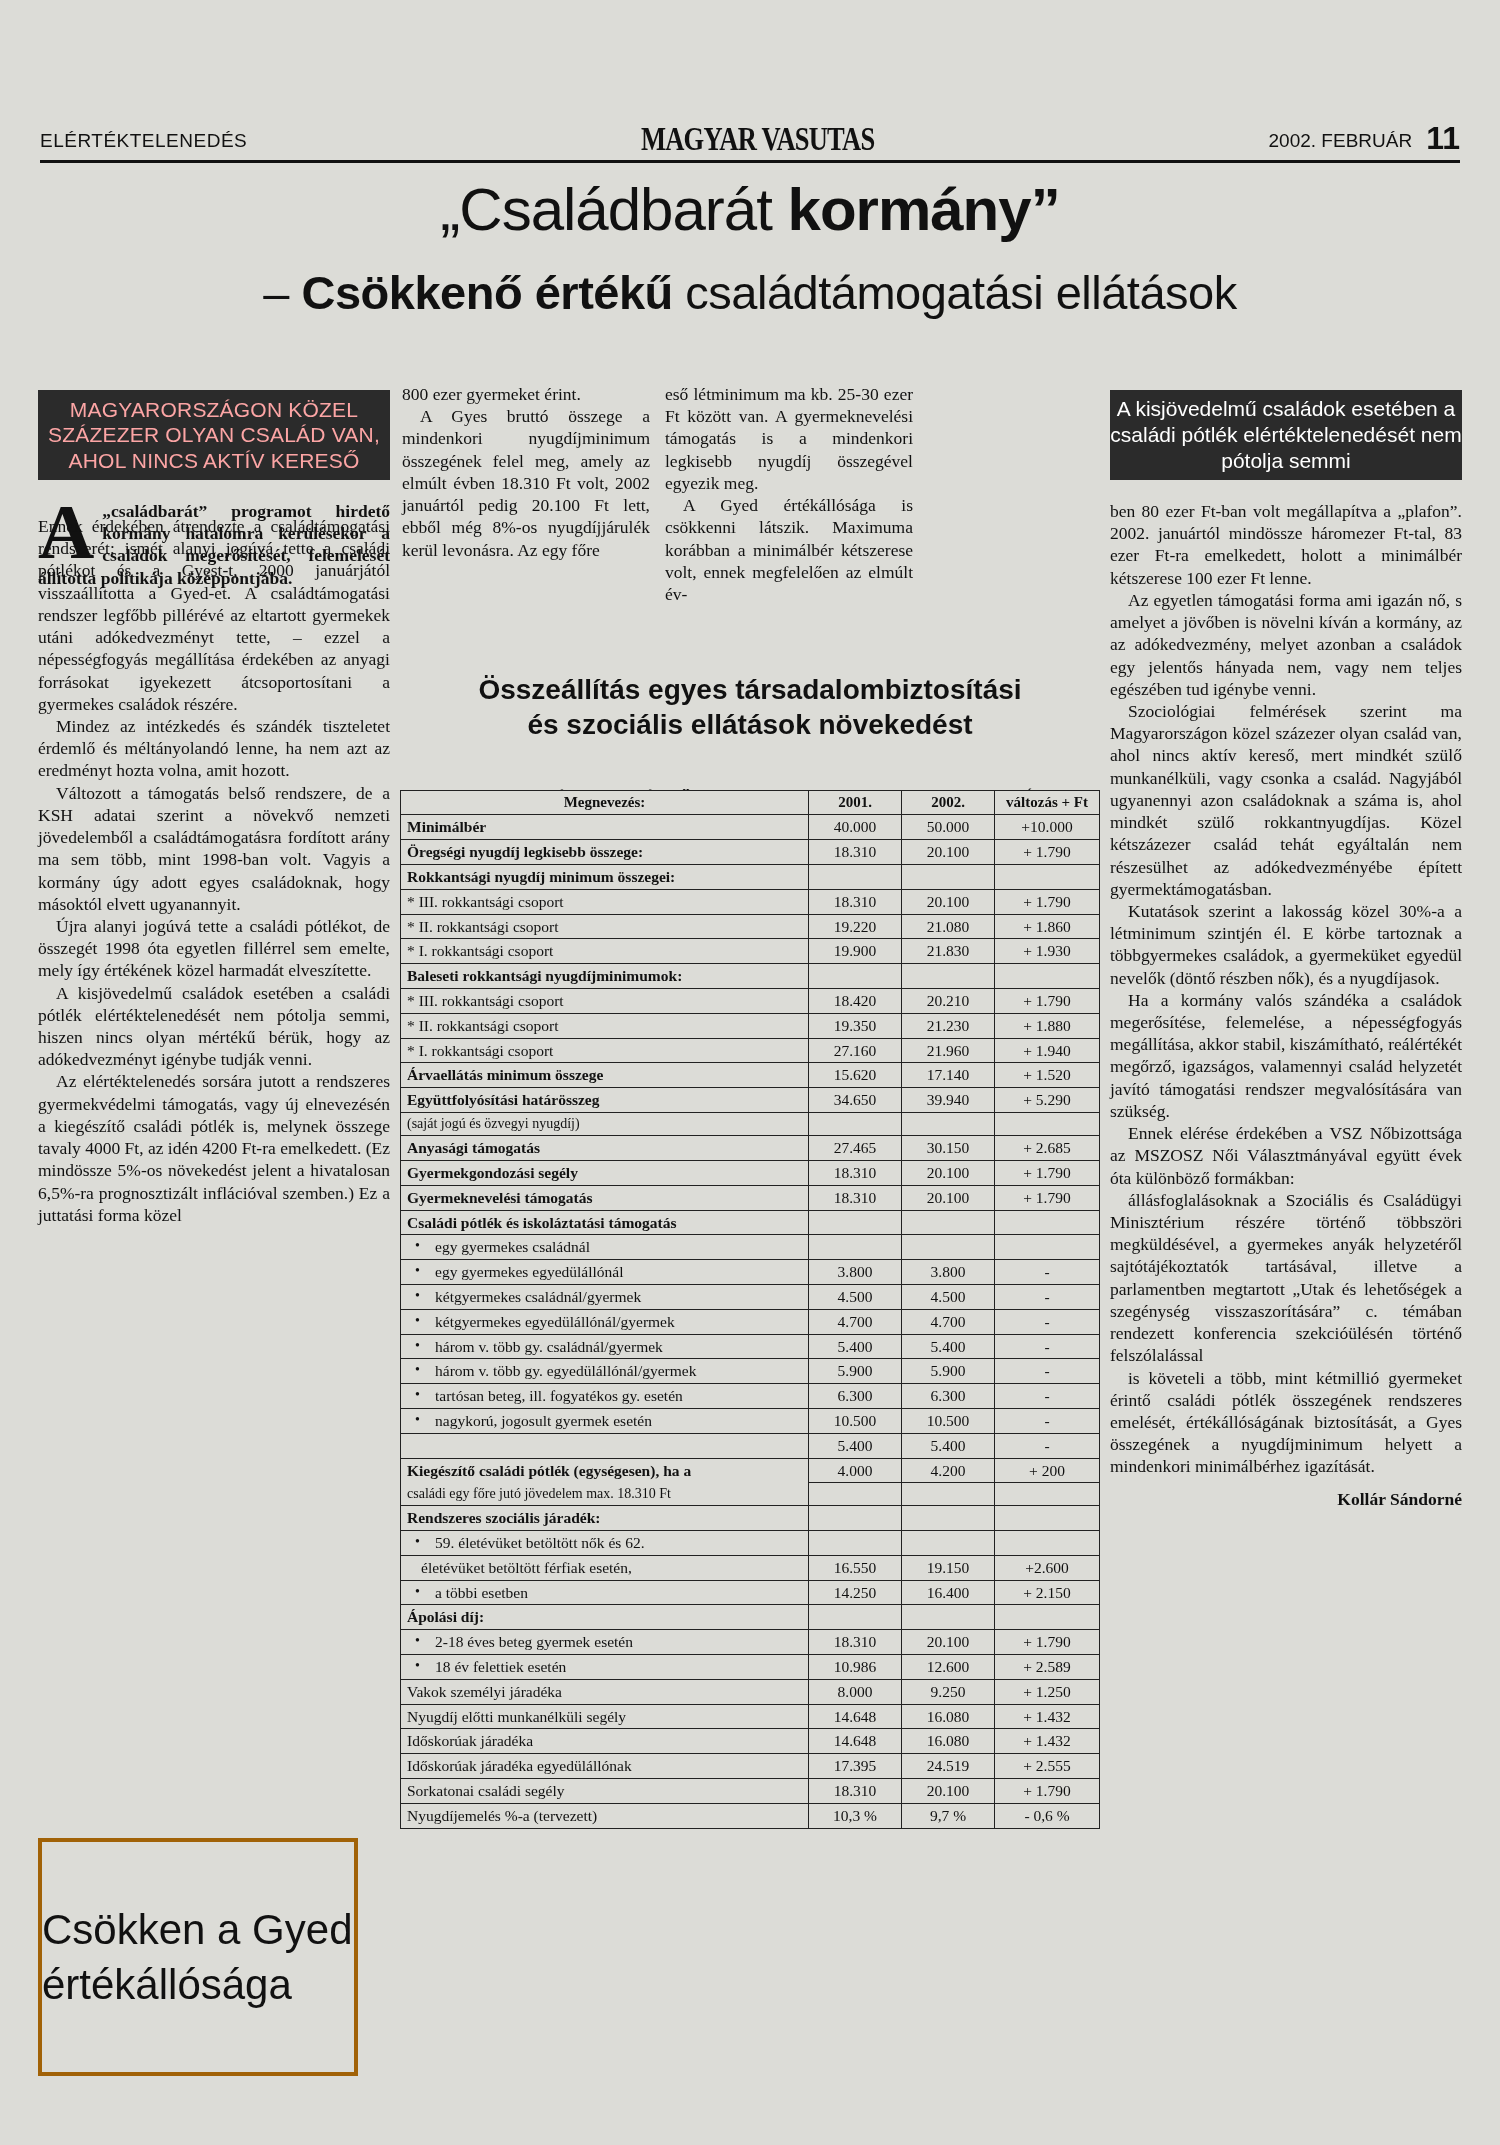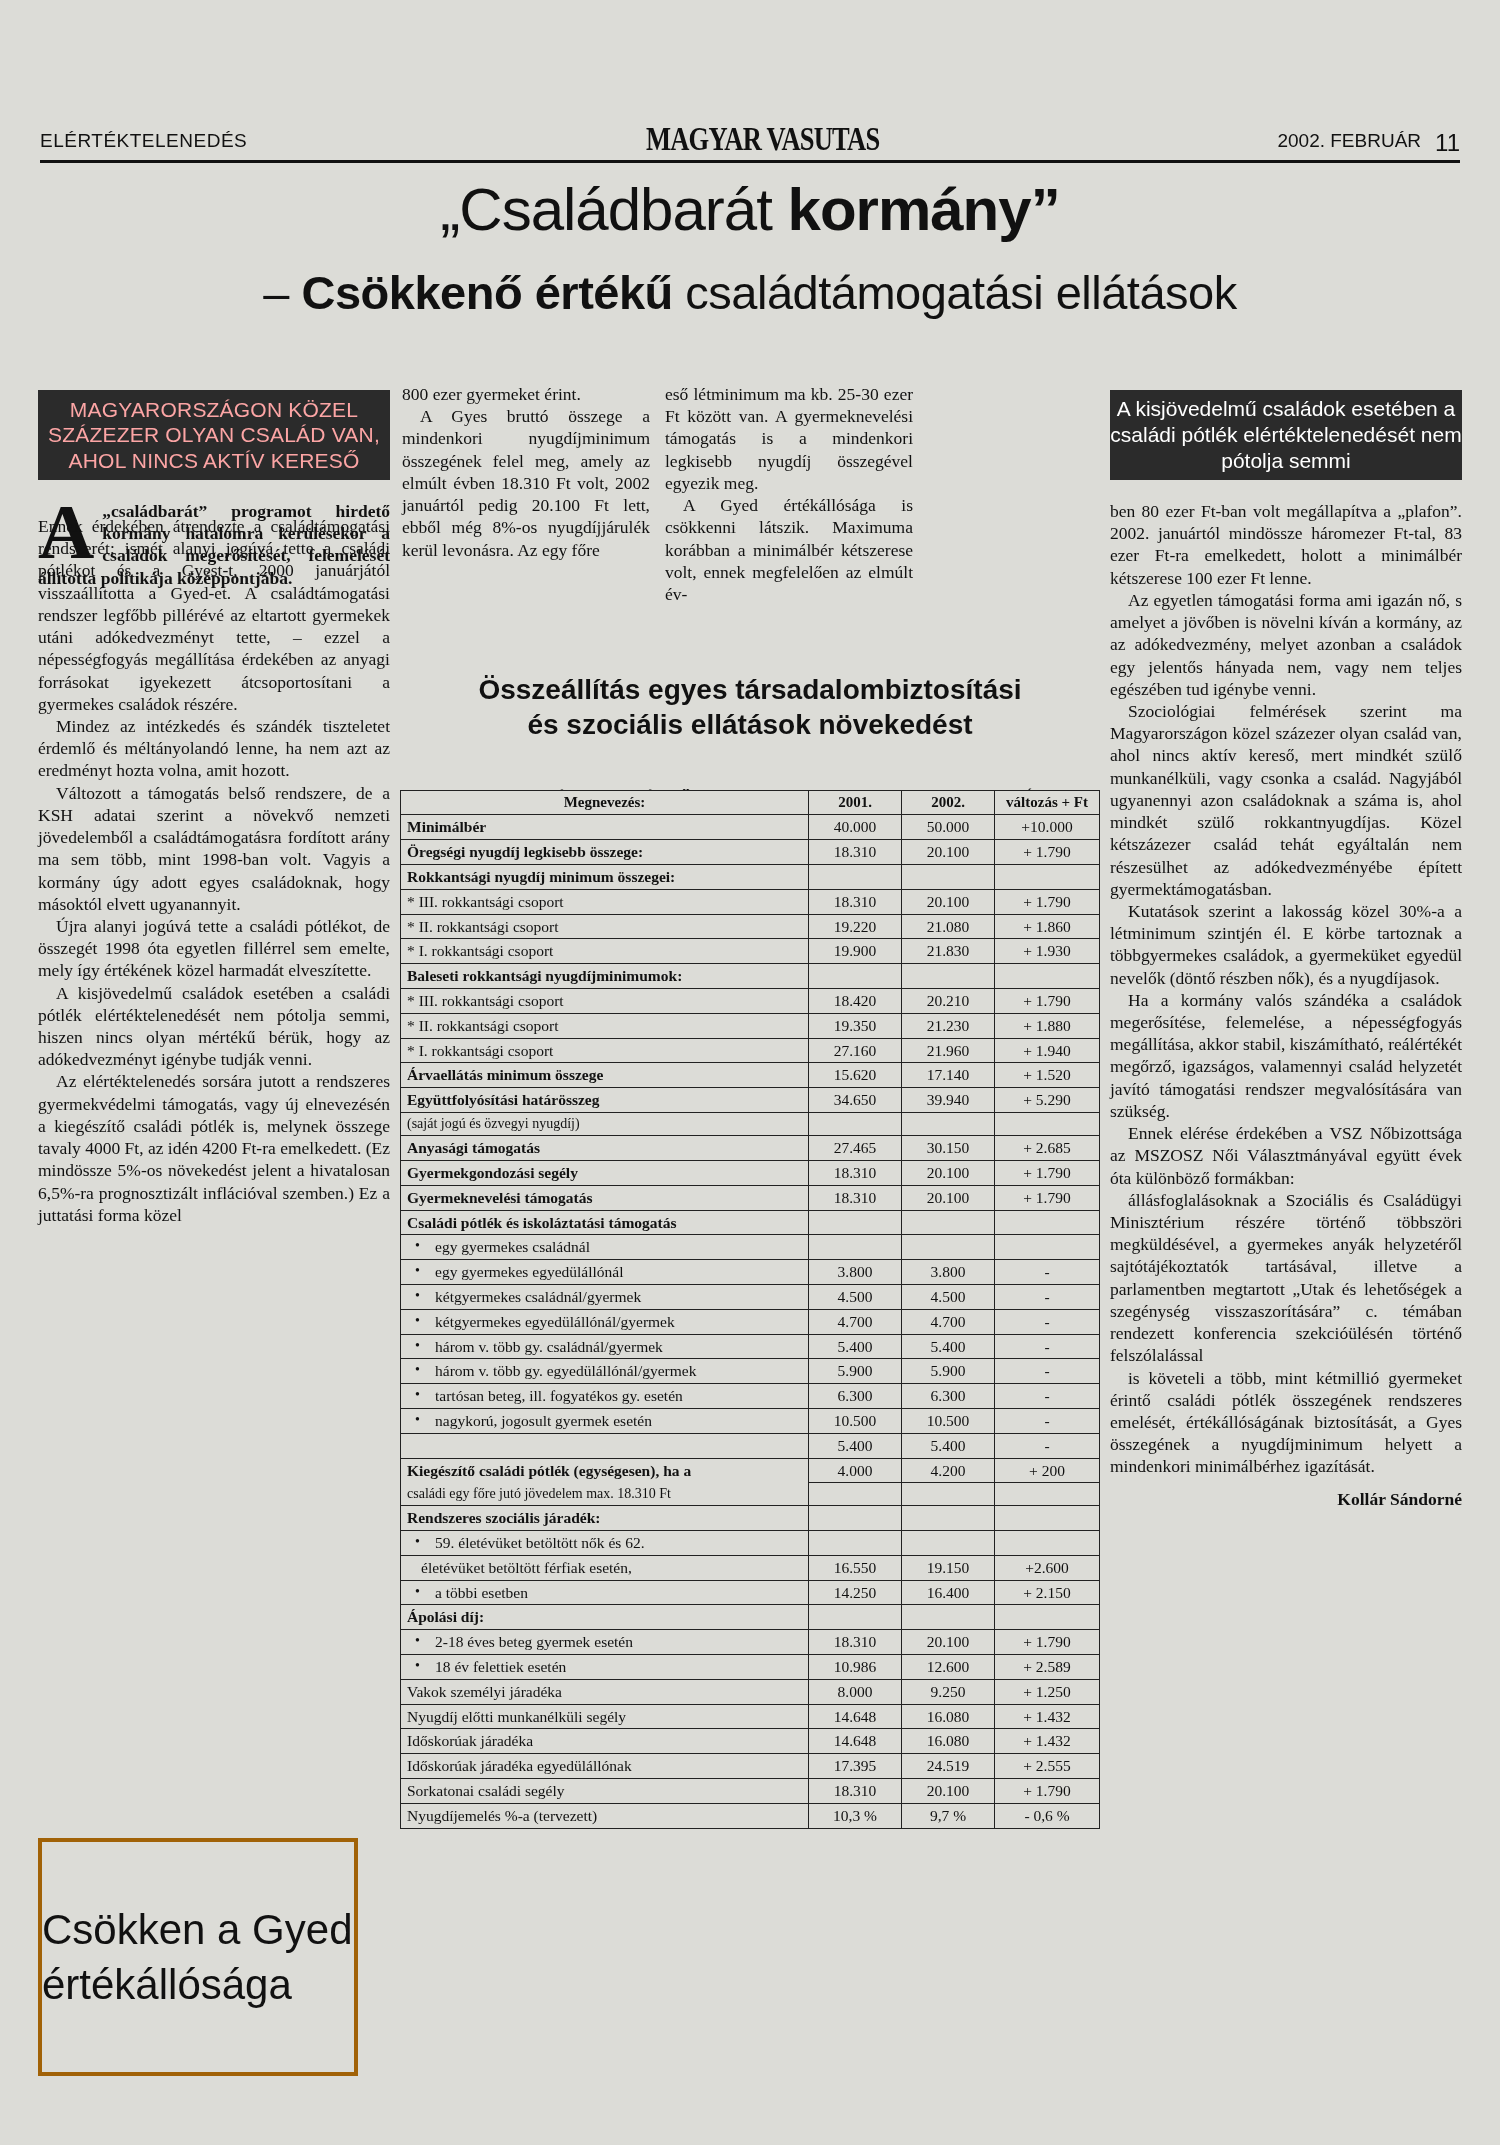--- a/index.html
+++ b/index.html
@@ -24,21 +24,21 @@
     font-family:"Liberation Sans", sans-serif;
   }
   .masthead .left{font-size:19px;letter-spacing:.5px;padding-bottom:6px;}
   .masthead .center{
     font-family:"Liberation Serif", serif;
     font-weight:bold;font-size:34px;letter-spacing:-1px;
     transform:scaleX(.78);transform-origin:center bottom;
     white-space:nowrap;
   }
   .masthead .right{font-size:19px;padding-bottom:6px;display:flex;align-items:flex-end;gap:14px;}
-  .masthead .right .pageno{font-size:24px;font-weight:normal;line-height:.8;}
+  .masthead .right .pageno{font-size:32px;font-weight:bold;line-height:.8;}
   .rule{position:absolute;left:40px;top:160px;width:1420px;height:3px;background:#111;}
 
   
   .headline{
     position:absolute;left:40px;top:175px;width:1420px;
     text-align:center;
     font-family:"Liberation Sans", sans-serif;
     font-size:60px;letter-spacing:-1px;
   }
   .headline .b{font-weight:bold;}

